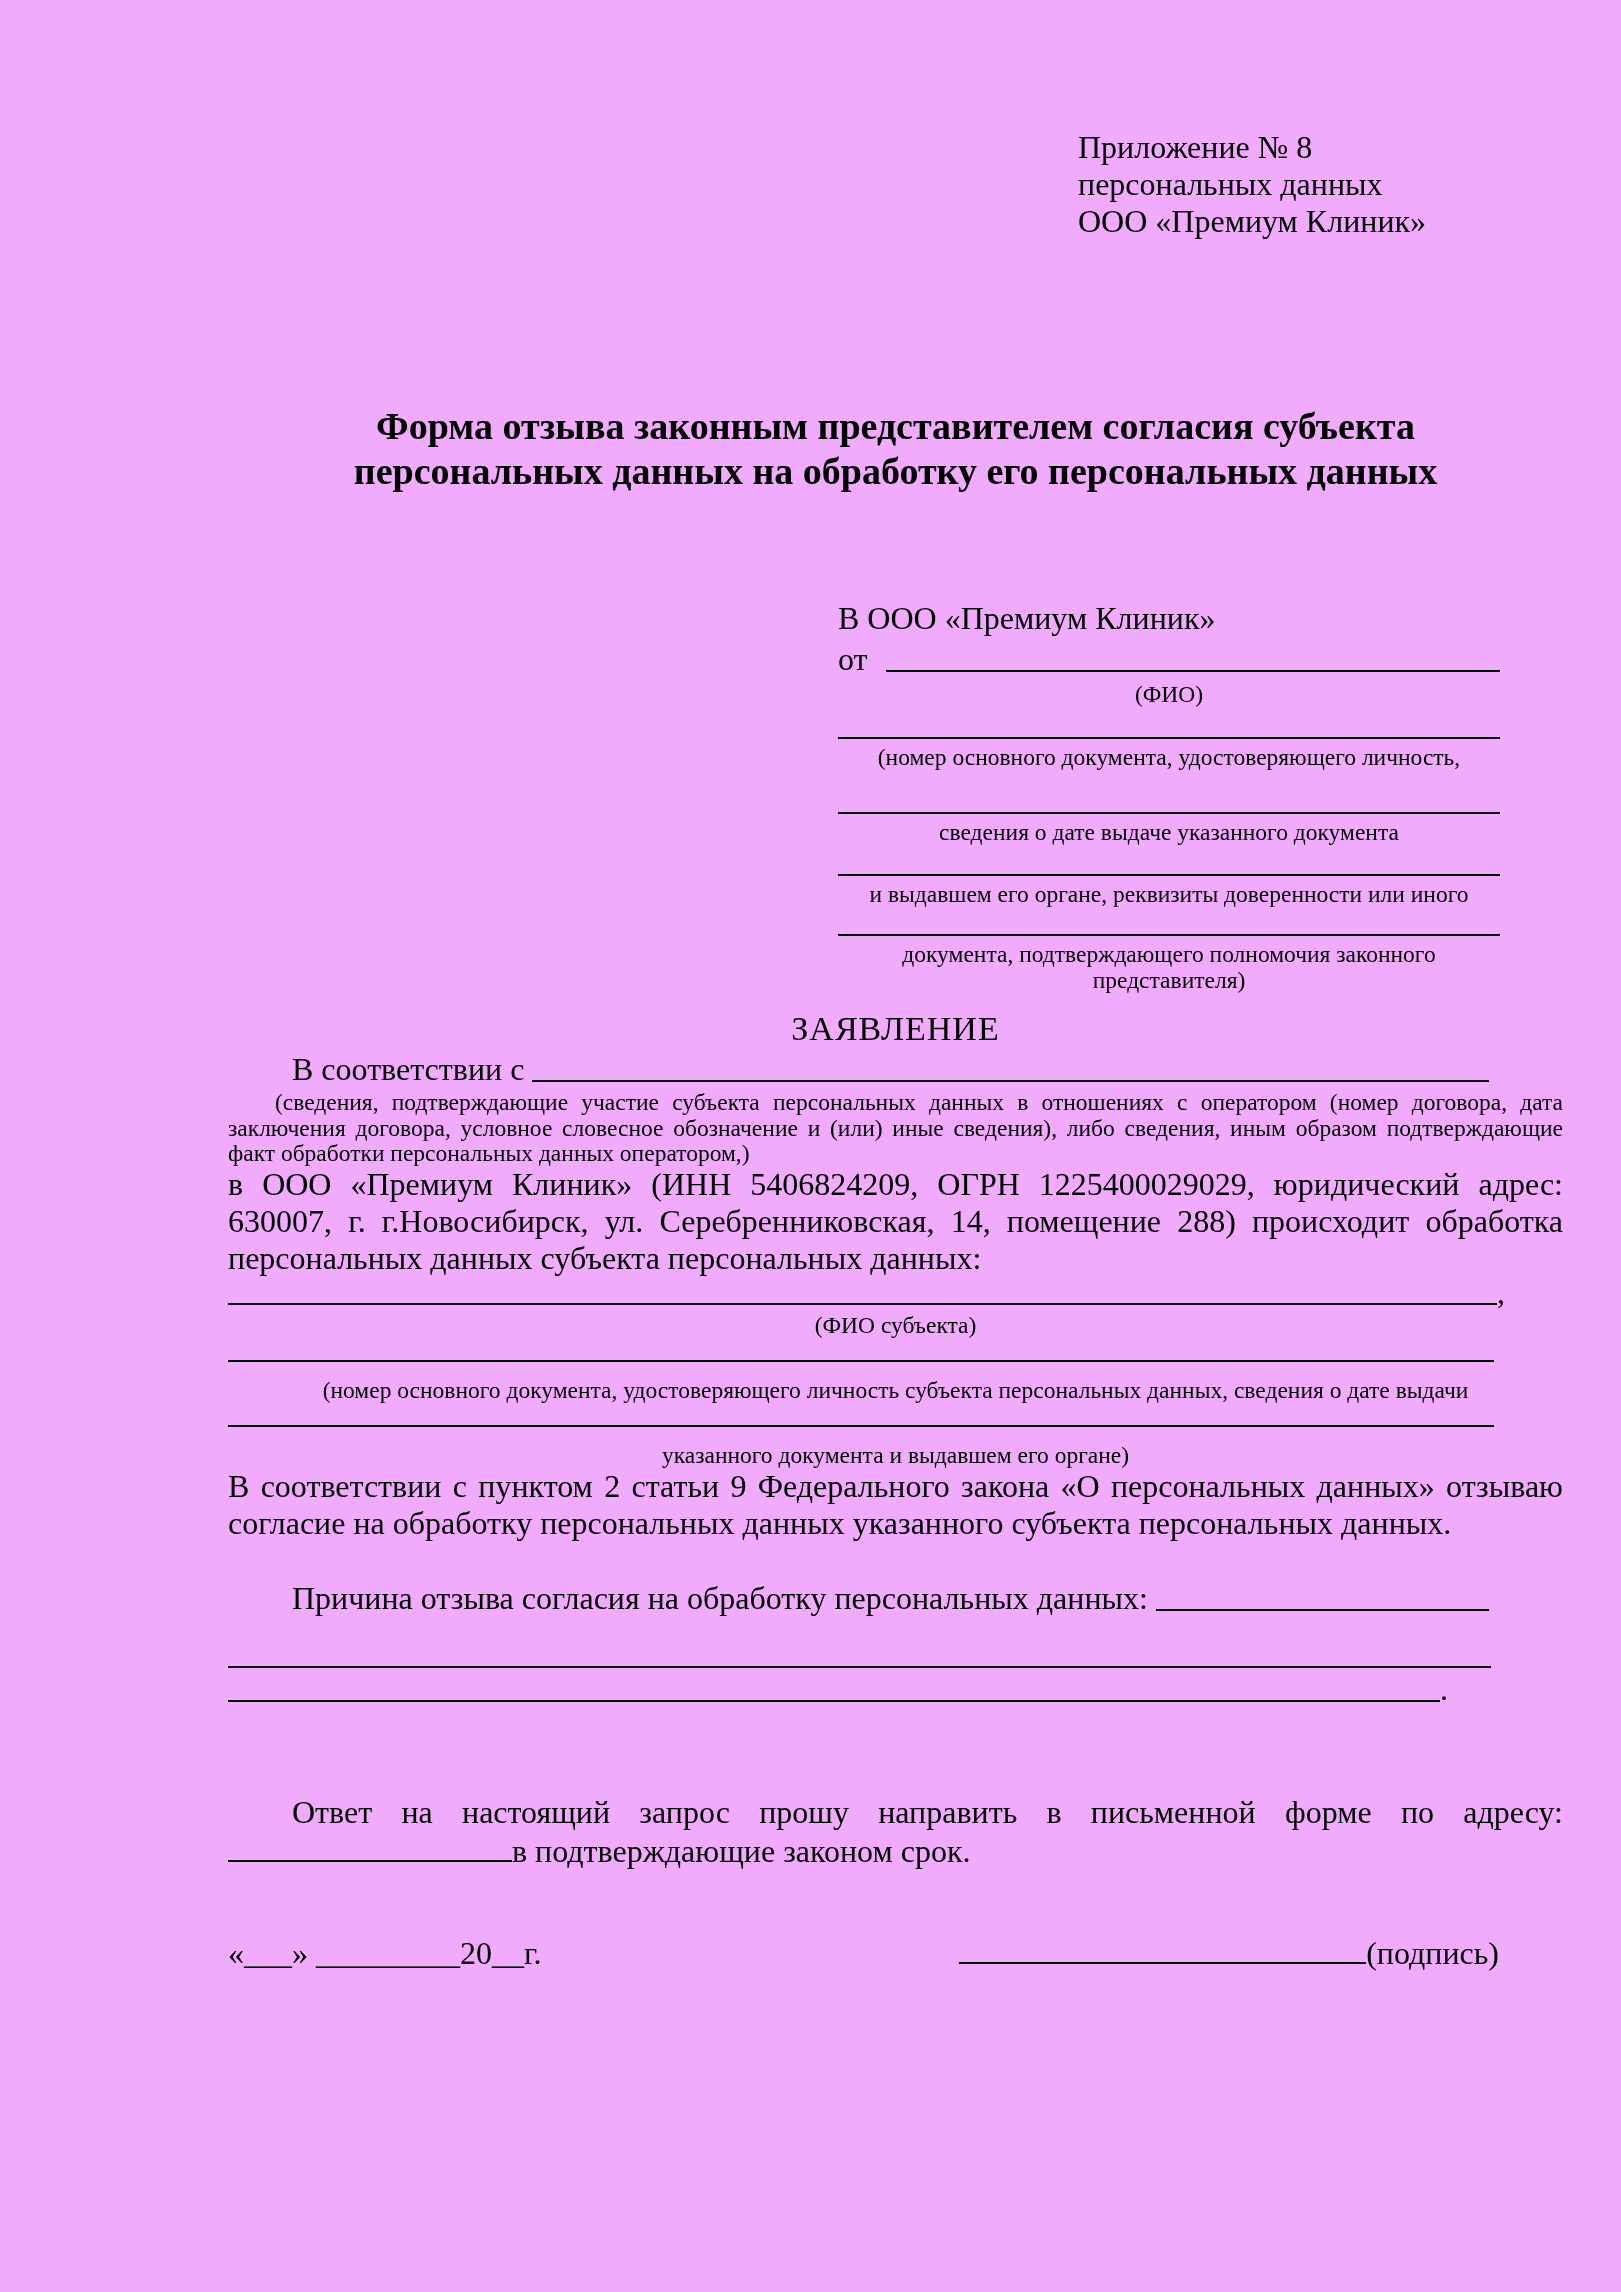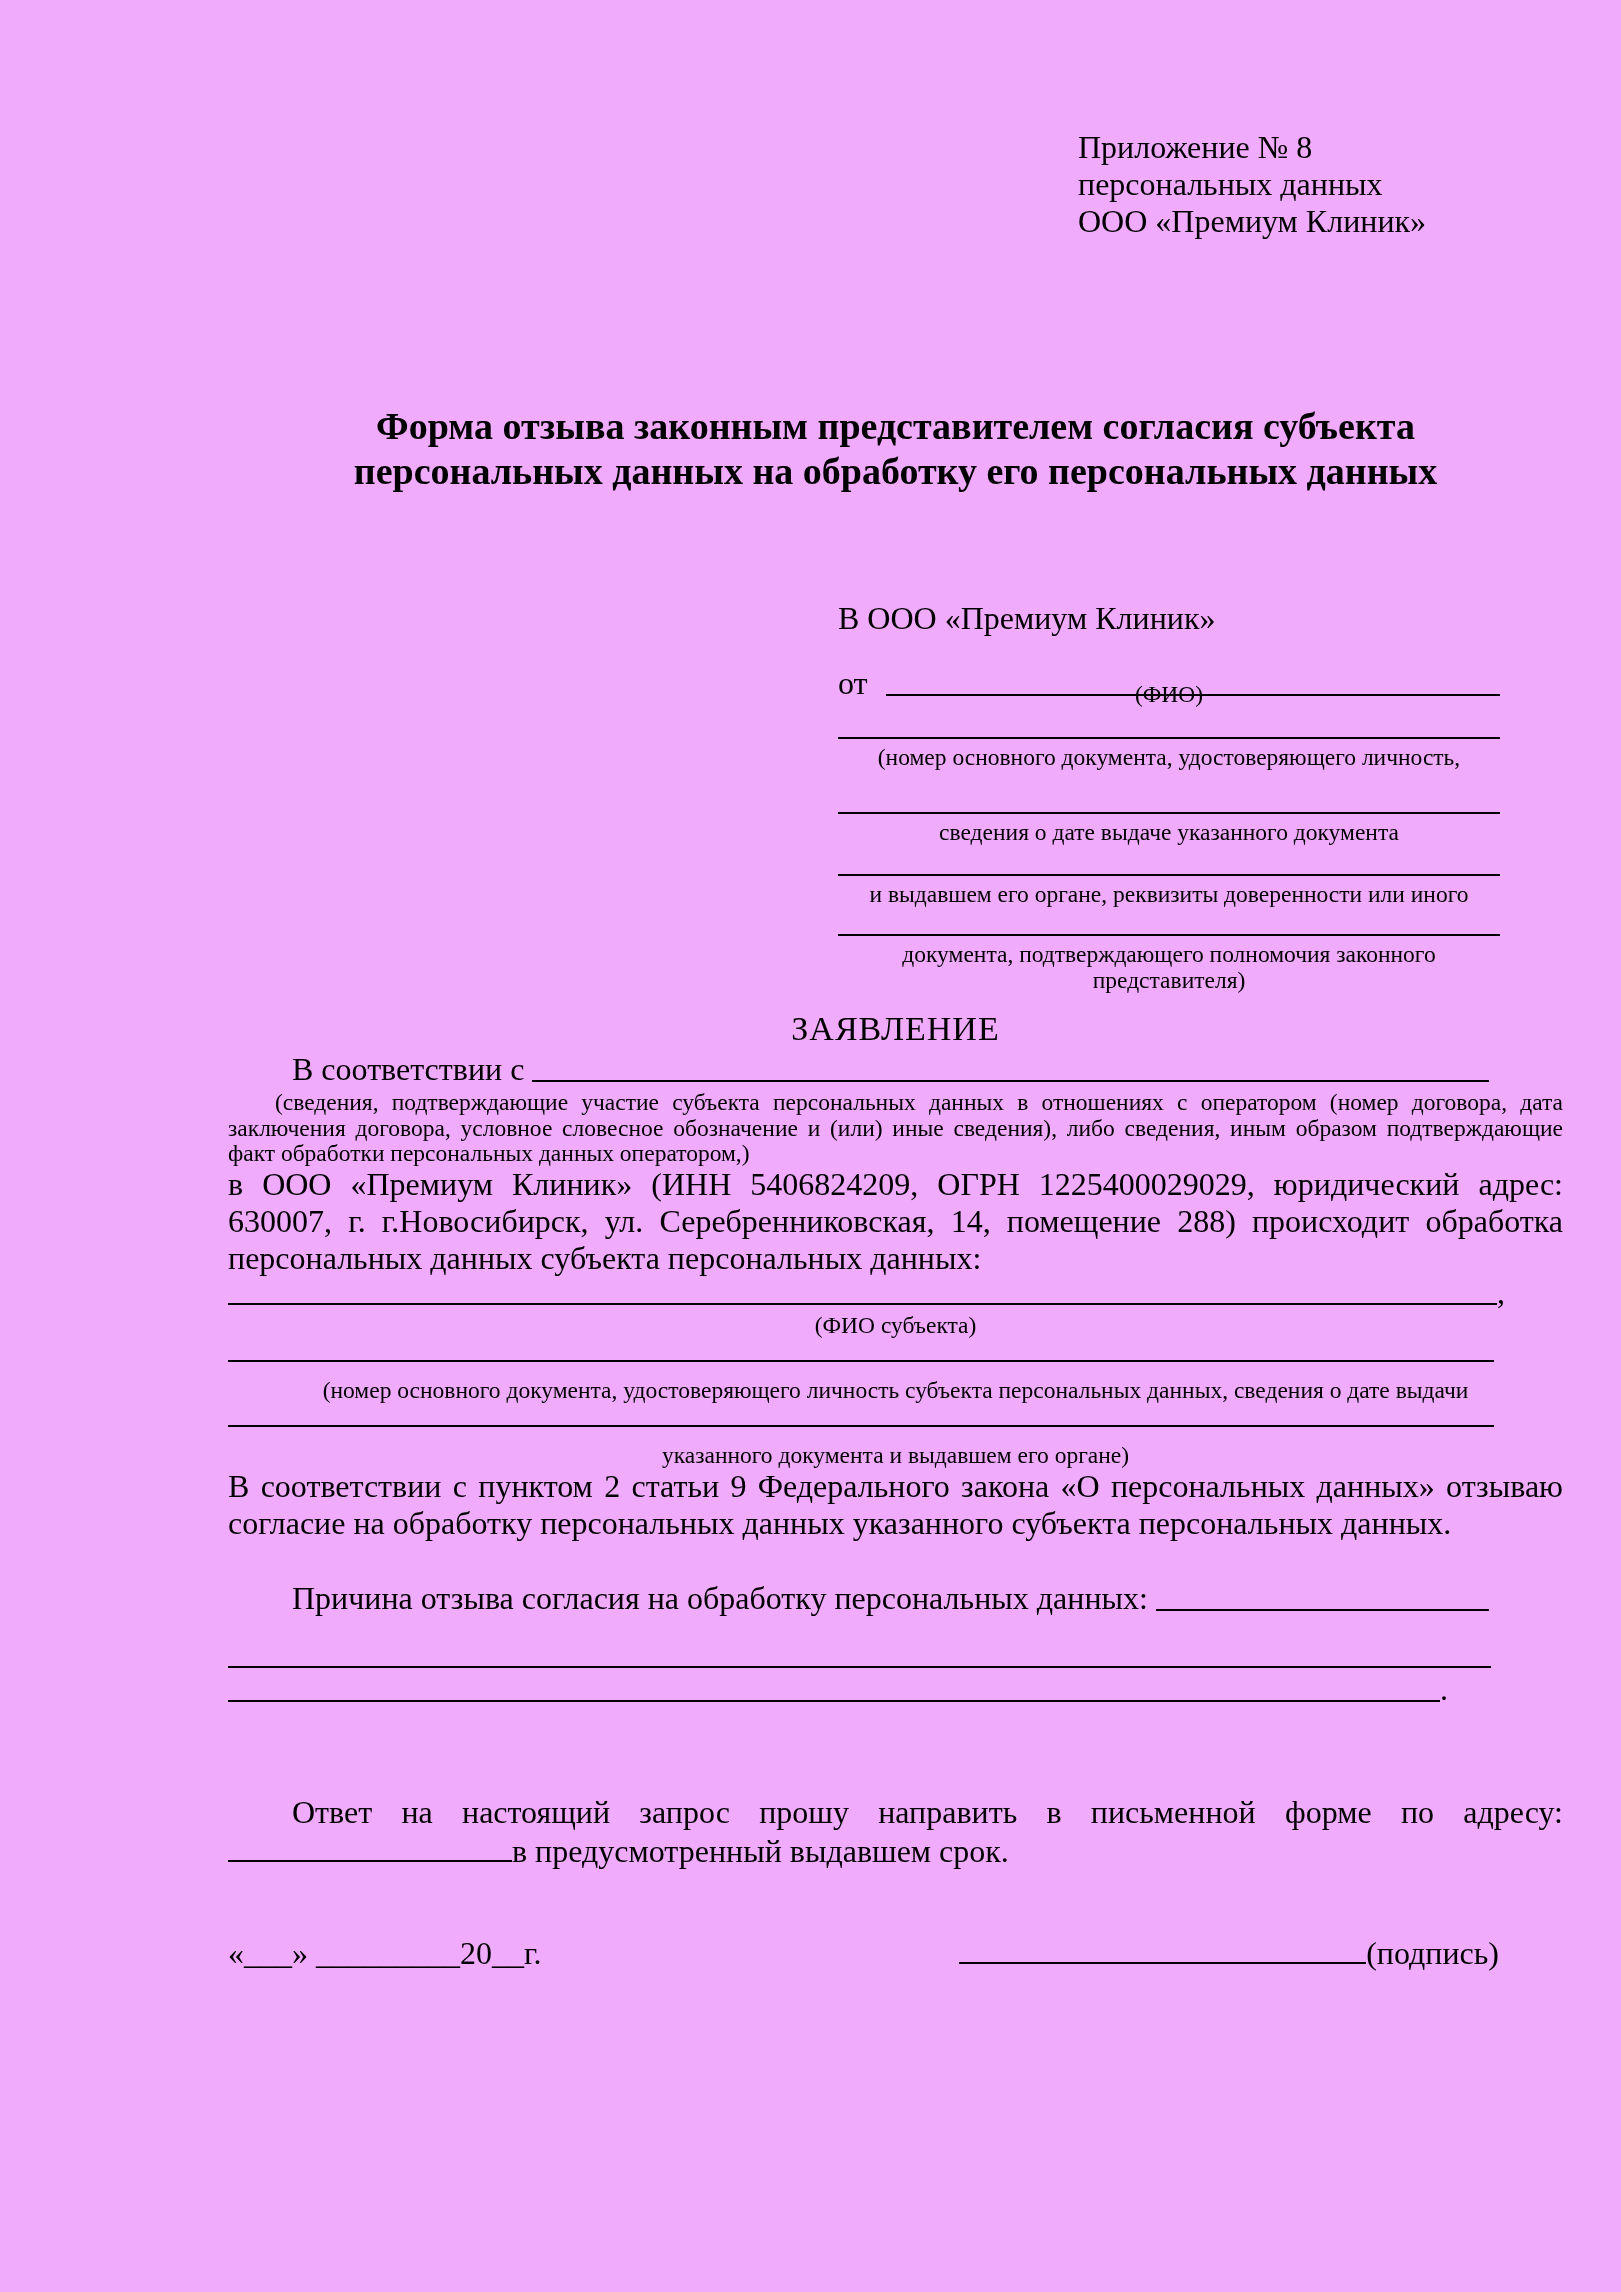--- a/index.html
+++ b/index.html
@@ -23,21 +23,21 @@
   .fill { flex: 1 1 auto; border-bottom: 2px solid #000; margin-bottom: 5.9px; }
   .fillw { border-bottom: 2px solid #000; margin-bottom: 5.9px; }
   .blank { display: inline-block; border-bottom: 2px solid #000; height: 29px; }
 
   #hdr { left: 1078px; top: 129px; width: 519px; }
   #ttl { top: 404px; text-align: center; font-weight: bold; font-size: 38px; line-height: 45px; }
 
   #addr { left: 838px; top: 600px; width: 662px; height: 392px; }
   #addr .a-abs { position: absolute; left: 0; right: 0; }
   #a-to   { top: 0; }
-  #a-from { top: 65px; display: flex; gap: 10px; }
+  #a-from { top: 41px; display: flex; gap: 10px; }
   #a-cap-fio { top: 82px; text-align: center; }
   .aline1 { top: 137px; } .acap1 { top: 145px; }
   .aline2 { top: 212px; } .acap2 { top: 220px; }
   .aline3 { top: 274px; } .acap3 { top: 282px; }
   .aline4 { top: 334px; } .acap4 { top: 342px; }
   #addr .hr { left: 0; right: 0; }
   #addr .acap { text-align: center; }
 
   #zay { top: 1010px; text-align: center; font-size: 34px; letter-spacing: 1px; }
   #acc { top: 1051px; width: 1261px; display: flex; }
@@ -140,21 +140,21 @@
 
   <div id="bl1" class="hr"></div>
   <div id="bl2" class="bx">
     <span class="fillw f"></span>
     <span>.</span>
   </div>
 
 
   <div id="reply1" class="bx">Ответ на настоящий запрос прошу направить в письменной форме по адресу:</div>
   <div id="reply2" class="bx">
-    <span class="blank"></span><span>в предусмотренный выдавшем срок.</span>
+    <span class="blank"></span><span>в подтверждающие законом срок.</span>
   </div>
 
   <div id="footer" class="abs" style="left:228px;">
     <span>«___» _________20__г.</span>
     <span class="sig">
       <span class="blank"></span><span>(подпись)</span>
     </span>
   </div>
 
 </div>

